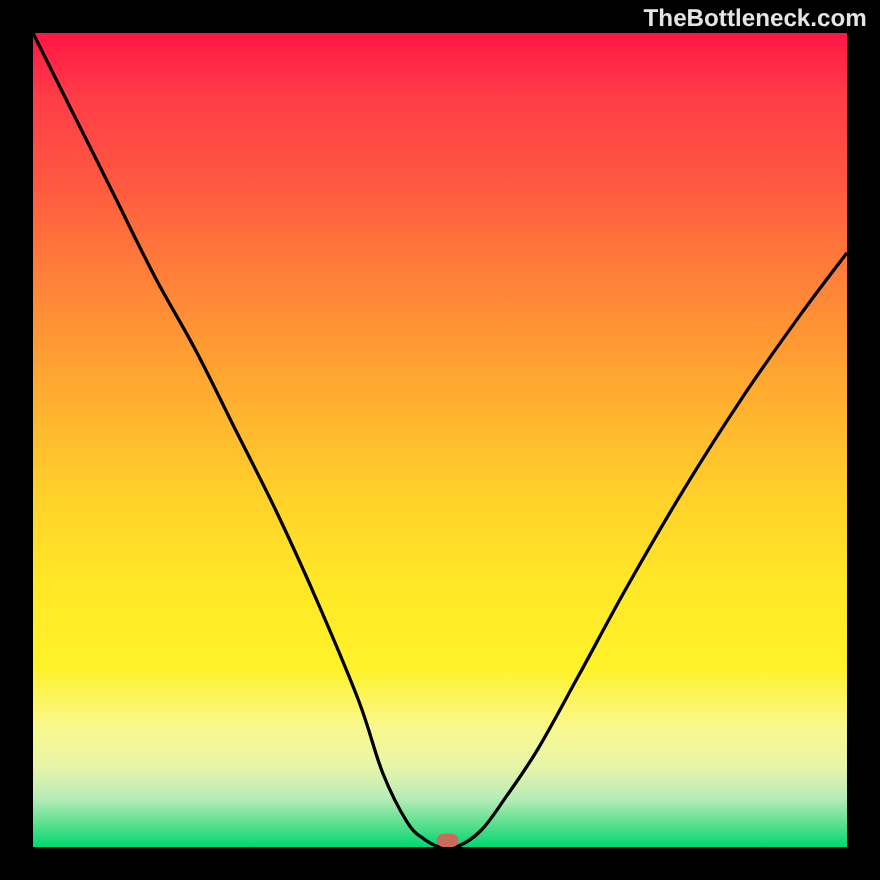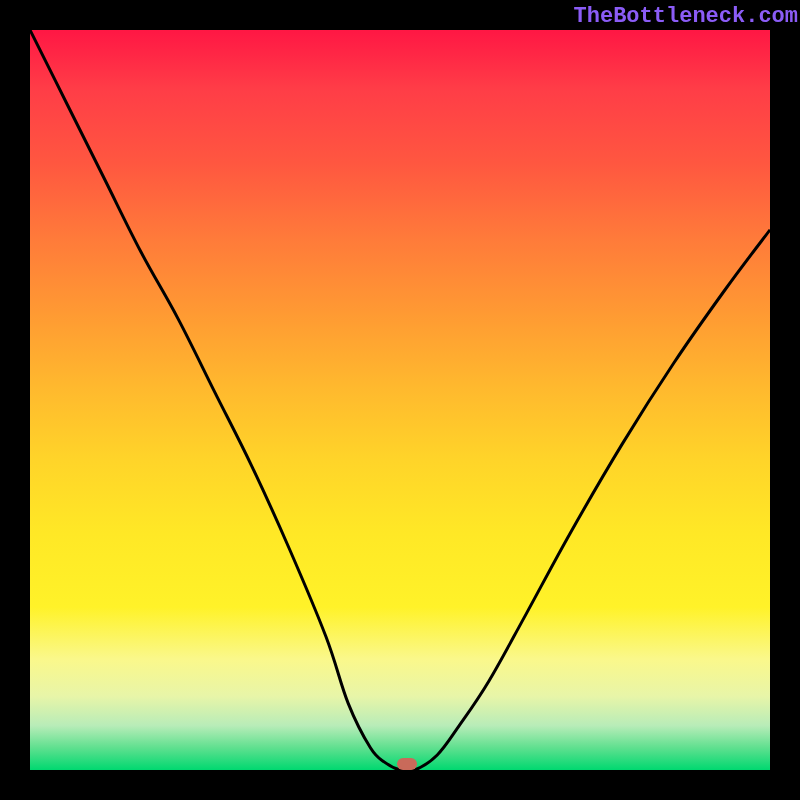--- a/index.html
+++ b/index.html
@@ -10,23 +10,23 @@
     body {
       width: 800px;
       height: 800px;
       background: #000;
       position: relative;
       overflow: hidden;
     }
     .watermark {
       position: absolute;
       top: 4px;
-      right: 2px;
-      color: #8b5cf6;
-      font-family: Liberation Mono, monospace;
+      right: 12px;
+      color: #e5e5e5;
+      font-family: Liberation Sans, sans-serif;
       font-size: 22px;
       font-weight: bold;
       z-index: 10;
     }
     .plot-area {
       position: absolute;
       top: 30px;
       left: 30px;
       width: 740px;
       height: 740px;

